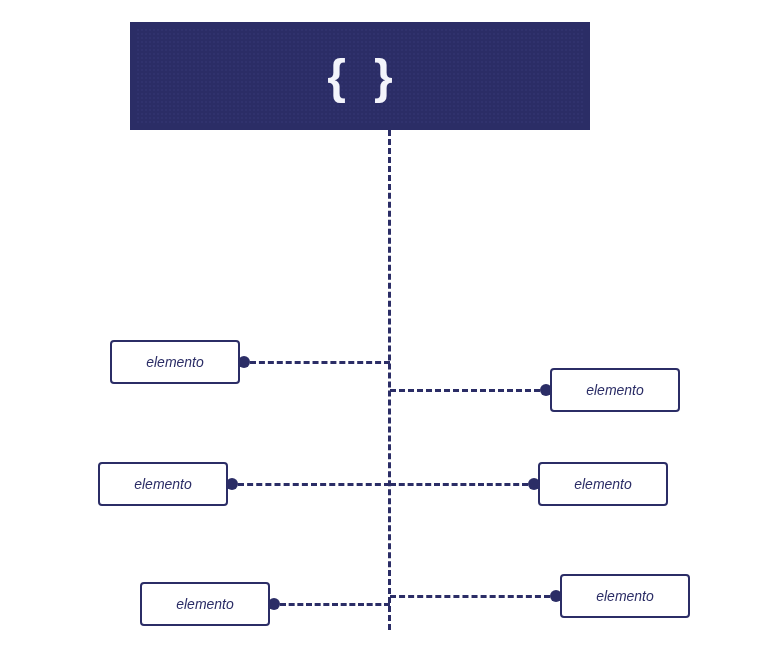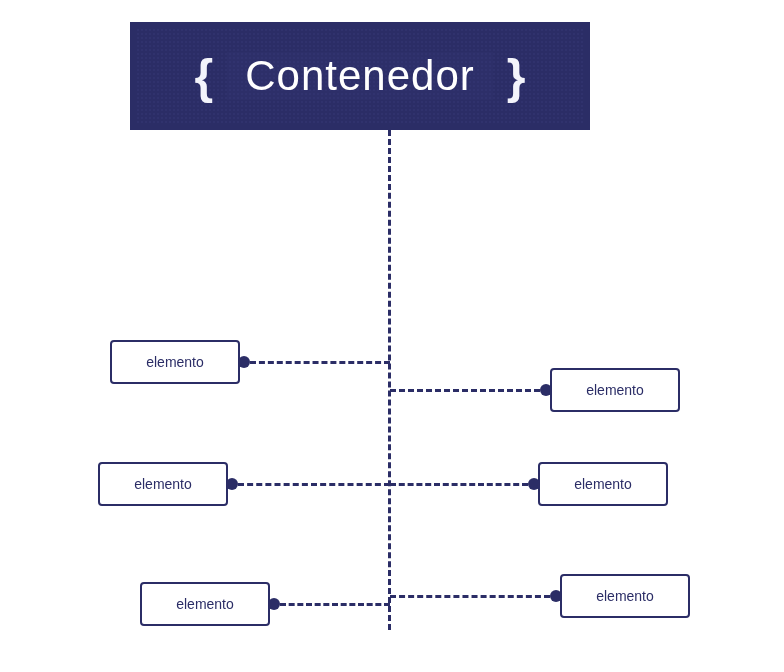--- a/index.html
+++ b/index.html
@@ -50,20 +50,21 @@
   
   .elem {
     position: absolute;
     width: 130px; height: 44px;
     border: 2px solid #2b2d66;
     background: #ffffff;
     display:flex; align-items:center; justify-content:center;
     color: #2b2d66;
     font-size: 14px;
     border-radius: 4px;
+    font-style: italic;
   }
 
   
   .dot {
     position:absolute;
     width:12px; height:12px;
     background:#2b2d66;
     border-radius:50%;
   }
 
@@ -79,21 +80,20 @@
     width:0;
   }
 </style>
 </head>
 <body>
 
 <div class="canvas">
 
   <div class="container-box">
     <span class="brace">{</span>
-    <span class="container-title">Contenedor</span>
     <span class="brace">}</span>
   </div>
 
   <div class="vline" style="left:388px; top:130px; height:500px;"></div>
 
   <div class="elem" style="left:110px; top:340px;">
     <span>elemento</span>
   </div>
   <div class="dot" style="left:238px; top:356px;"></div>
   <div class="hline" style="left:250px; top:361px; width:140px;"></div>

